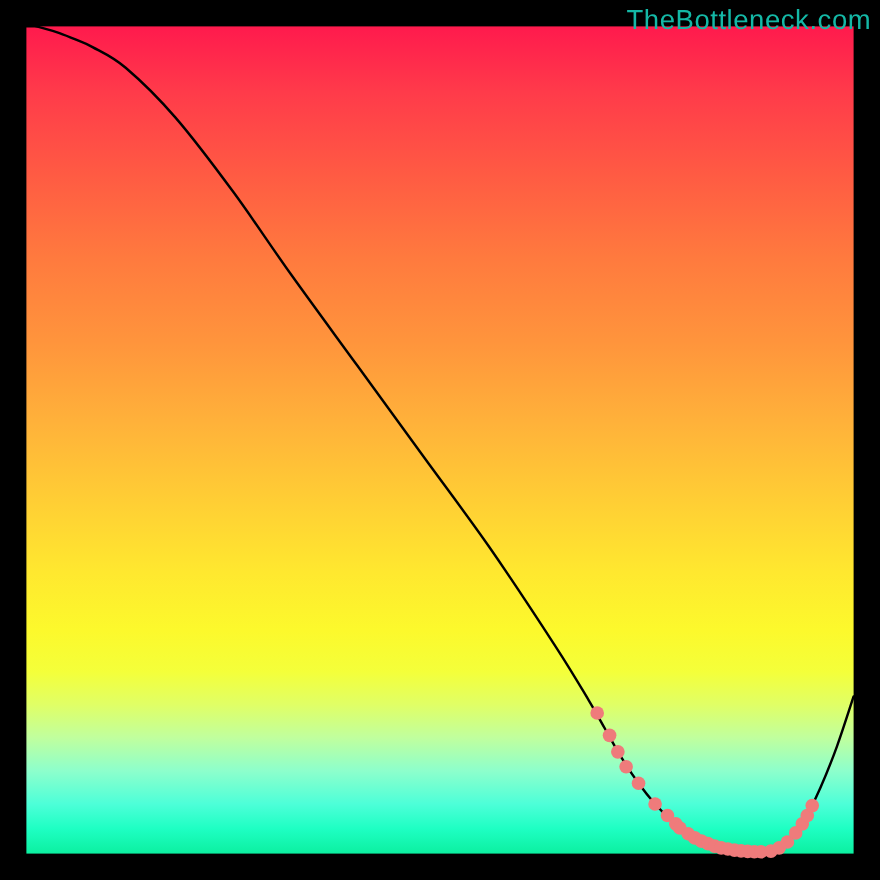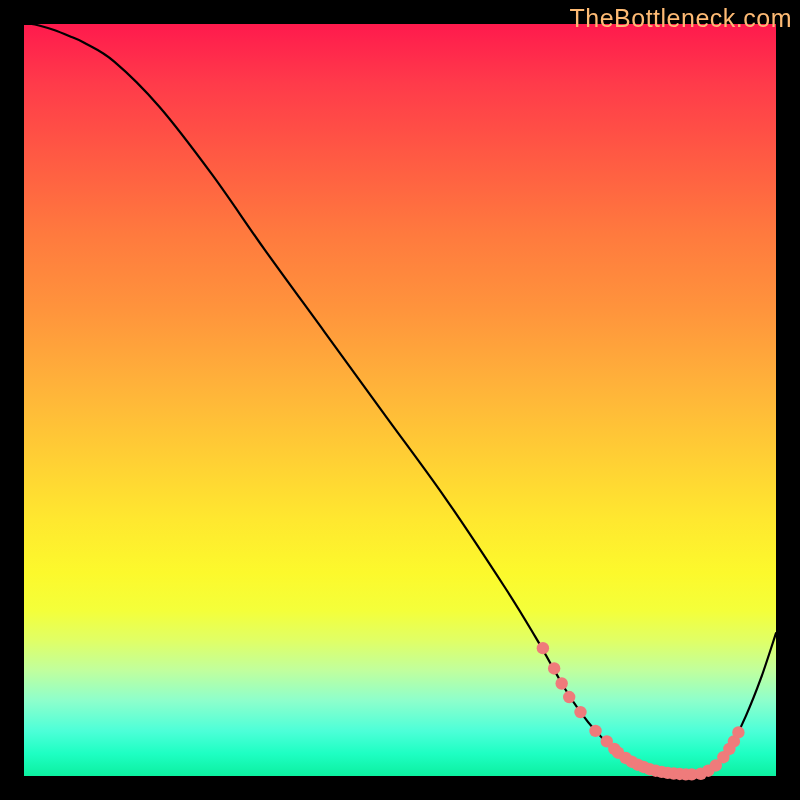--- a/index.html
+++ b/index.html
@@ -33,21 +33,21 @@
       #8dffcc 90%,
       #4dffd8 94%,
       #1effc3 97%,
       #0cf0a0 100%
     );
   }
   .watermark {
     position: absolute;
     top: 4px;
     right: 8px;
-    color: #fdba74;
+    color: #14b8a6;
     font-size: 25px;
     font-weight: 500;
     letter-spacing: 0.5px;
   }
   svg.plot {
     position: absolute;
     left: 24px;
     top: 24px;
     width: 752px;
     height: 752px;

